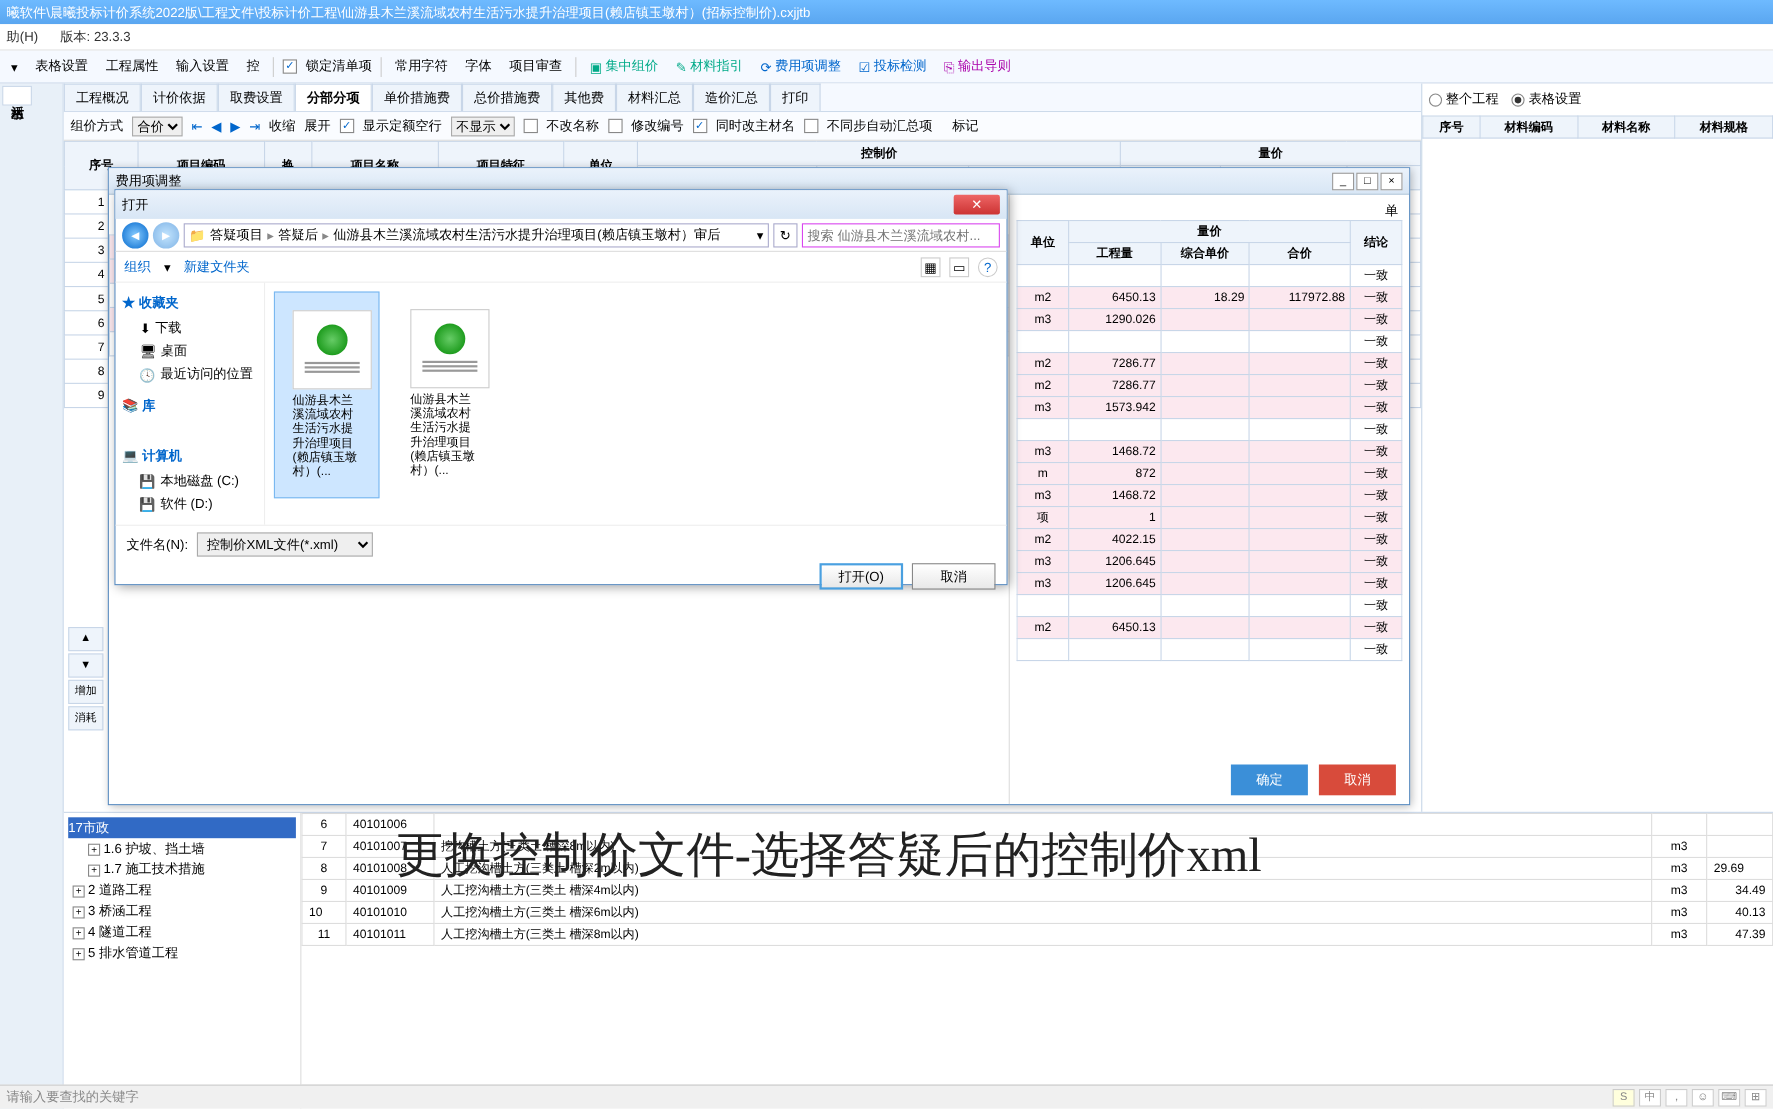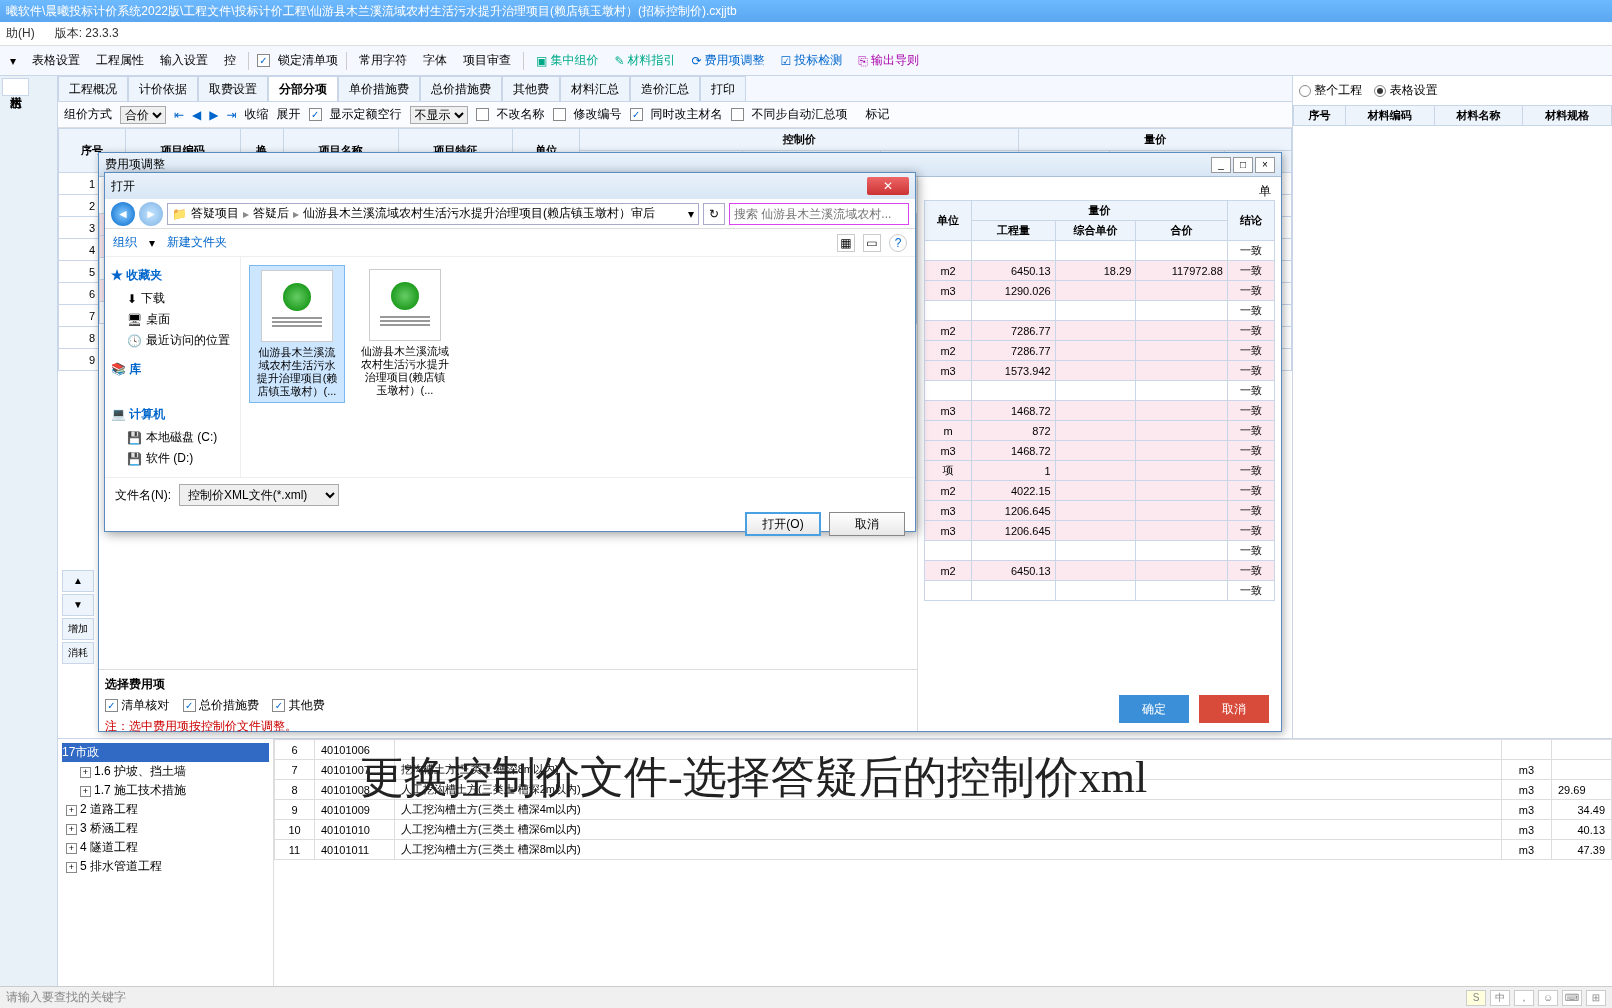--- a/index.html
+++ b/index.html
@@ -64,21 +64,21 @@
 .dlg-open .nav .search{width:180px;border:1px solid #d946ef;height:22px;padding:0 4px;color:#888}
 .dlg-open .tbar{height:28px;display:flex;align-items:center;padding:0 8px;gap:12px;border-bottom:1px solid #eee}
 .dlg-open .tbar .link{color:#06c;cursor:pointer}
 .dlg-open .tbar .right{margin-left:auto;display:flex;gap:8px}
 .dlg-open .tbar .right span{width:18px;height:18px;border:1px solid #ccc;cursor:pointer;text-align:center;line-height:16px}
 .dlg-open .content{display:flex;height:220px}
 .dlg-open .tree{width:136px;border-right:1px solid #eee;padding:6px}
 .dlg-open .tree .grp{color:#06c;font-weight:bold;margin:4px 0}
 .dlg-open .tree .item{padding:2px 0 2px 16px;cursor:pointer;display:flex;align-items:center;gap:4px}
 .dlg-open .files{flex:1;padding:8px;display:flex;gap:12px;align-items:flex-start}
-.dlg-open .file{width:96px;text-align:center;cursor:pointer;padding:4px}
+.dlg-open .file{width:96px;text-align:left;cursor:pointer;padding:16px}
 .dlg-open .file.sel{background:#cde6ff;border:1px solid #7ab8f0}
 .dlg-open .file .thumb{width:72px;height:72px;margin:0 auto 4px;border:1px solid #ccc;background:#fff;display:flex;flex-direction:column;align-items:center;justify-content:center}
 .dlg-open .file .thumb .globe{width:28px;height:28px;border-radius:50%;background:radial-gradient(#6c6,#080)}
 .dlg-open .file .thumb .lines{width:50px;margin-top:4px}
 .dlg-open .file .thumb .lines div{height:2px;background:#999;margin:2px 0}
 .dlg-open .file .name{font-size:11px;word-break:break-all;line-height:13px}
 .dlg-open .ftr{height:56px;padding:6px 10px;border-top:1px solid #eee}
 .dlg-open .ftr .row{display:flex;align-items:center;gap:8px;margin-bottom:6px}
 .dlg-open .ftr select,.dlg-open .ftr input{border:1px solid #aaa;height:22px;padding:0 4px}
 .dlg-open .ftr .btns{display:flex;gap:8px;justify-content:flex-end}
@@ -457,29 +457,20 @@
                 <td style="width:18px"><span class="checkbox"></span></td>
                 <td class="l" style="width:90px"></td>
                 <td class="l" style="width:80px"></td>
                 <td class="l" style="width:80px">主管破除修复</td>
                 <td style="width:36px"></td>
                 <td class="r" style="width:60px"></td>
               </tr>
             </tbody>
           </table>
       </div>
-      <div class="fee-bottom">
-        <div style="font-weight:bold">选择费用项</div>
-        <div style="margin-top:4px">
-          <span class="checkbox checked"></span> <span>清单核对</span>
-          <span class="checkbox checked" style="margin-left:10px"></span> <span>总价措施费</span>
-          <span class="checkbox checked" style="margin-left:10px"></span> <span>其他费</span>
-        </div>
-        <div class="note">注：选中费用项按控制价文件调整。</div>
-      </div>
     </div>
     <div class="rightcol">
       <div style="text-align:right;padding-right:4px">单</div>
       <div class="concl">
         <table>
           <thead>
             <tr>
                 <th rowspan="2">单位</th>
                 <th colspan="3">量价</th>
                 <th rowspan="2">结论</th>
@@ -758,21 +749,21 @@
             <td style="width:60px;text-align:left">29.69</td>
           </tr>
           <tr>
             <td style="width:40px;text-align:center">9</td>
             <td style="width:80px">40101009</td>
             <td>人工挖沟槽土方(三类土 槽深4m以内)</td>
             <td style="width:50px;text-align:center">m3</td>
             <td style="width:60px;text-align:right">34.49</td>
           </tr>
           <tr>
-            <td style="width:40px;text-align:center">10</td>
+            <td style="width:40px;">10</td>
             <td style="width:80px">40101010</td>
             <td>人工挖沟槽土方(三类土 槽深6m以内)</td>
             <td style="width:50px;text-align:center">m3</td>
             <td style="width:60px;text-align:right">40.13</td>
           </tr>
           <tr>
             <td style="width:40px;text-align:center">11</td>
             <td style="width:80px">40101011</td>
             <td>人工挖沟槽土方(三类土 槽深8m以内)</td>
             <td style="width:50px;text-align:center">m3</td>

